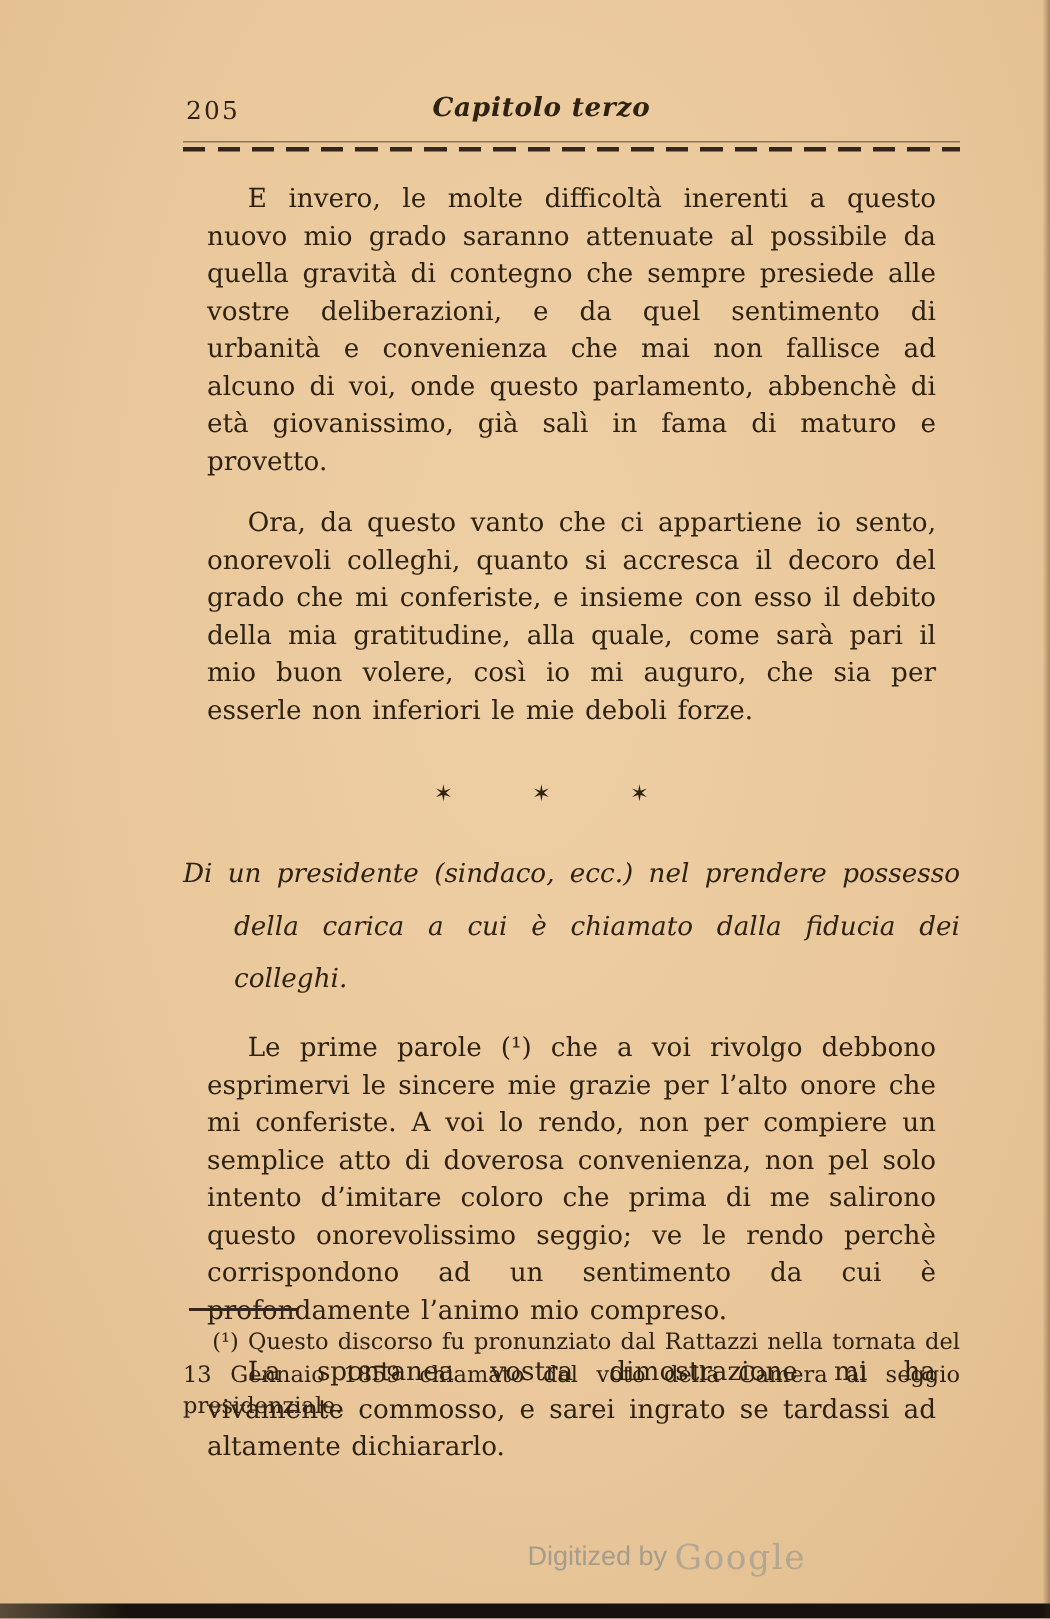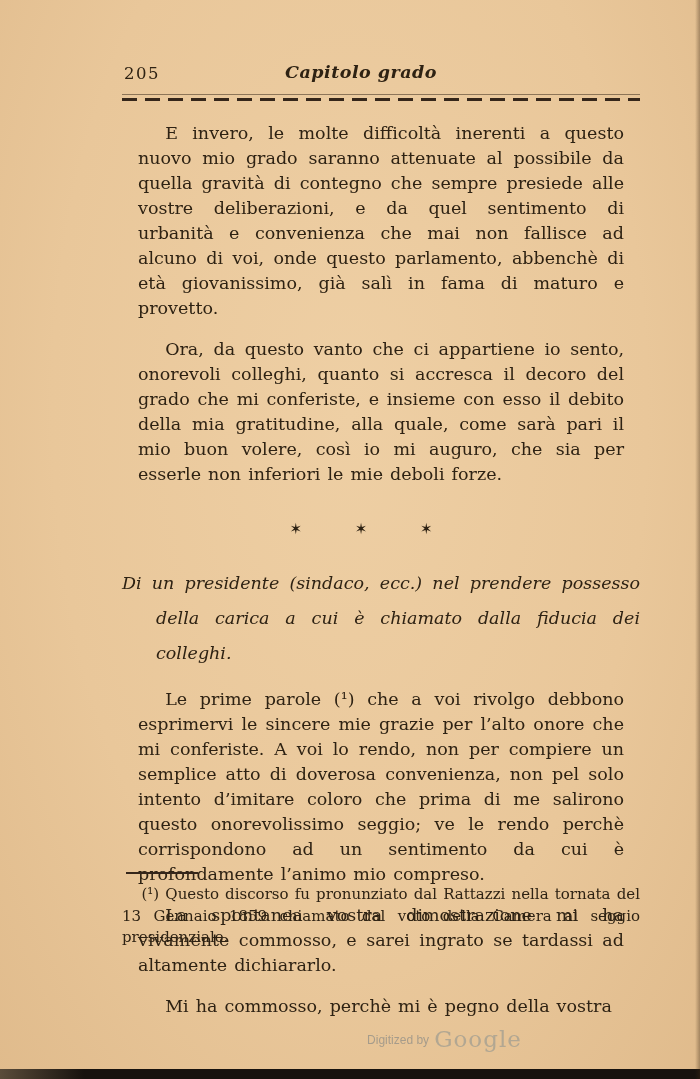--- a/index.html
+++ b/index.html
@@ -84,21 +84,21 @@
   .watermark {
     position: absolute;
     left: 0; top: 1026px; width: 100%;
     box-sizing: border-box;
     padding-left: 165px;
     text-align: center;
     white-space: nowrap;
   }
   .wm-prefix {
     font-family: "Liberation Sans", sans-serif;
-    font-size: 12px;
+    font-size: 18px;
     color: #a69c8b;
     vertical-align: 3px;
     margin-right: 5px;
     padding-left: 24px;
   }
   .wm-logo {
     font-family: "DejaVu Serif", serif;
     font-size: 23px;
     color: #b2a792;
     letter-spacing: 1px;
@@ -110,36 +110,35 @@
     background: linear-gradient(to right, #5a4c3a 0%, #17120e 12%, #17120e 100%);
   }
 </style>
 </head>
 <body>
 
 <div class="page">
 
   <header class="running-head">
     <span class="pagenum">205</span>
-    <span class="chapter">Capitolo grado</span>
+    <span class="chapter">Capitolo terzo</span>
   </header>
   <div class="rule-solid"></div>
   <div class="rule-dashed"></div>
 
   <main>
     <p>E invero, le molte difficoltà inerenti a questo nuovo mio grado saranno attenuate al possibile da quella gravità di contegno che sempre presiede alle vostre deliberazioni, e da quel sentimento di urbanità e convenienza che mai non fallisce ad alcuno di voi, onde questo parlamento, abbenchè di età giovanissimo, già salì in fama di maturo e provetto.</p>
     <p>Ora, da questo vanto che ci appartiene io sento, onorevoli colleghi, quanto si accresca il decoro del grado che mi conferiste, e insieme con esso il debito della mia gratitudine, alla quale, come sarà pari il mio buon volere, così io mi auguro, che sia per esserle non inferiori le mie deboli forze.</p>
 
     <div class="ornament">✶ ✶ ✶</div>
 
     <h2 class="section-heading">Di un presidente (sindaco, ecc.) nel prendere possesso della carica a cui è chiamato dalla fiducia dei colleghi.</h2>
 
     <p>Le prime parole (¹) che a voi rivolgo debbono esprimervi le sincere mie grazie per l’alto onore che mi conferiste. A voi lo rendo, non per compiere un semplice atto di doverosa convenienza, non pel solo intento d’imitare coloro che prima di me salirono questo onorevolissimo seggio; ve le rendo perchè corrispondono ad un sentimento da cui è profondamente l’animo mio compreso.</p>
     <p>La spontanea vostra dimostrazione mi ha vivamente commosso, e sarei ingrato se tardassi ad altamente dichiararlo.</p>
-    <p>Mi ha commosso, perchè mi è pegno della vostra</p>
   </main>
 
   <footer class="footnote-block">
     <div class="footnote-rule"></div>
     <p class="footnote-text">(¹) Questo discorso fu pronunziato dal Rattazzi nella tornata del 13 Gennaio 1859 chiamato dal voto della Camera al seggio presidenziale.</p>
   </footer>
 
   <div class="watermark">
     <span class="wm-prefix">Digitized by</span><span class="wm-logo">Google</span>
   </div>

